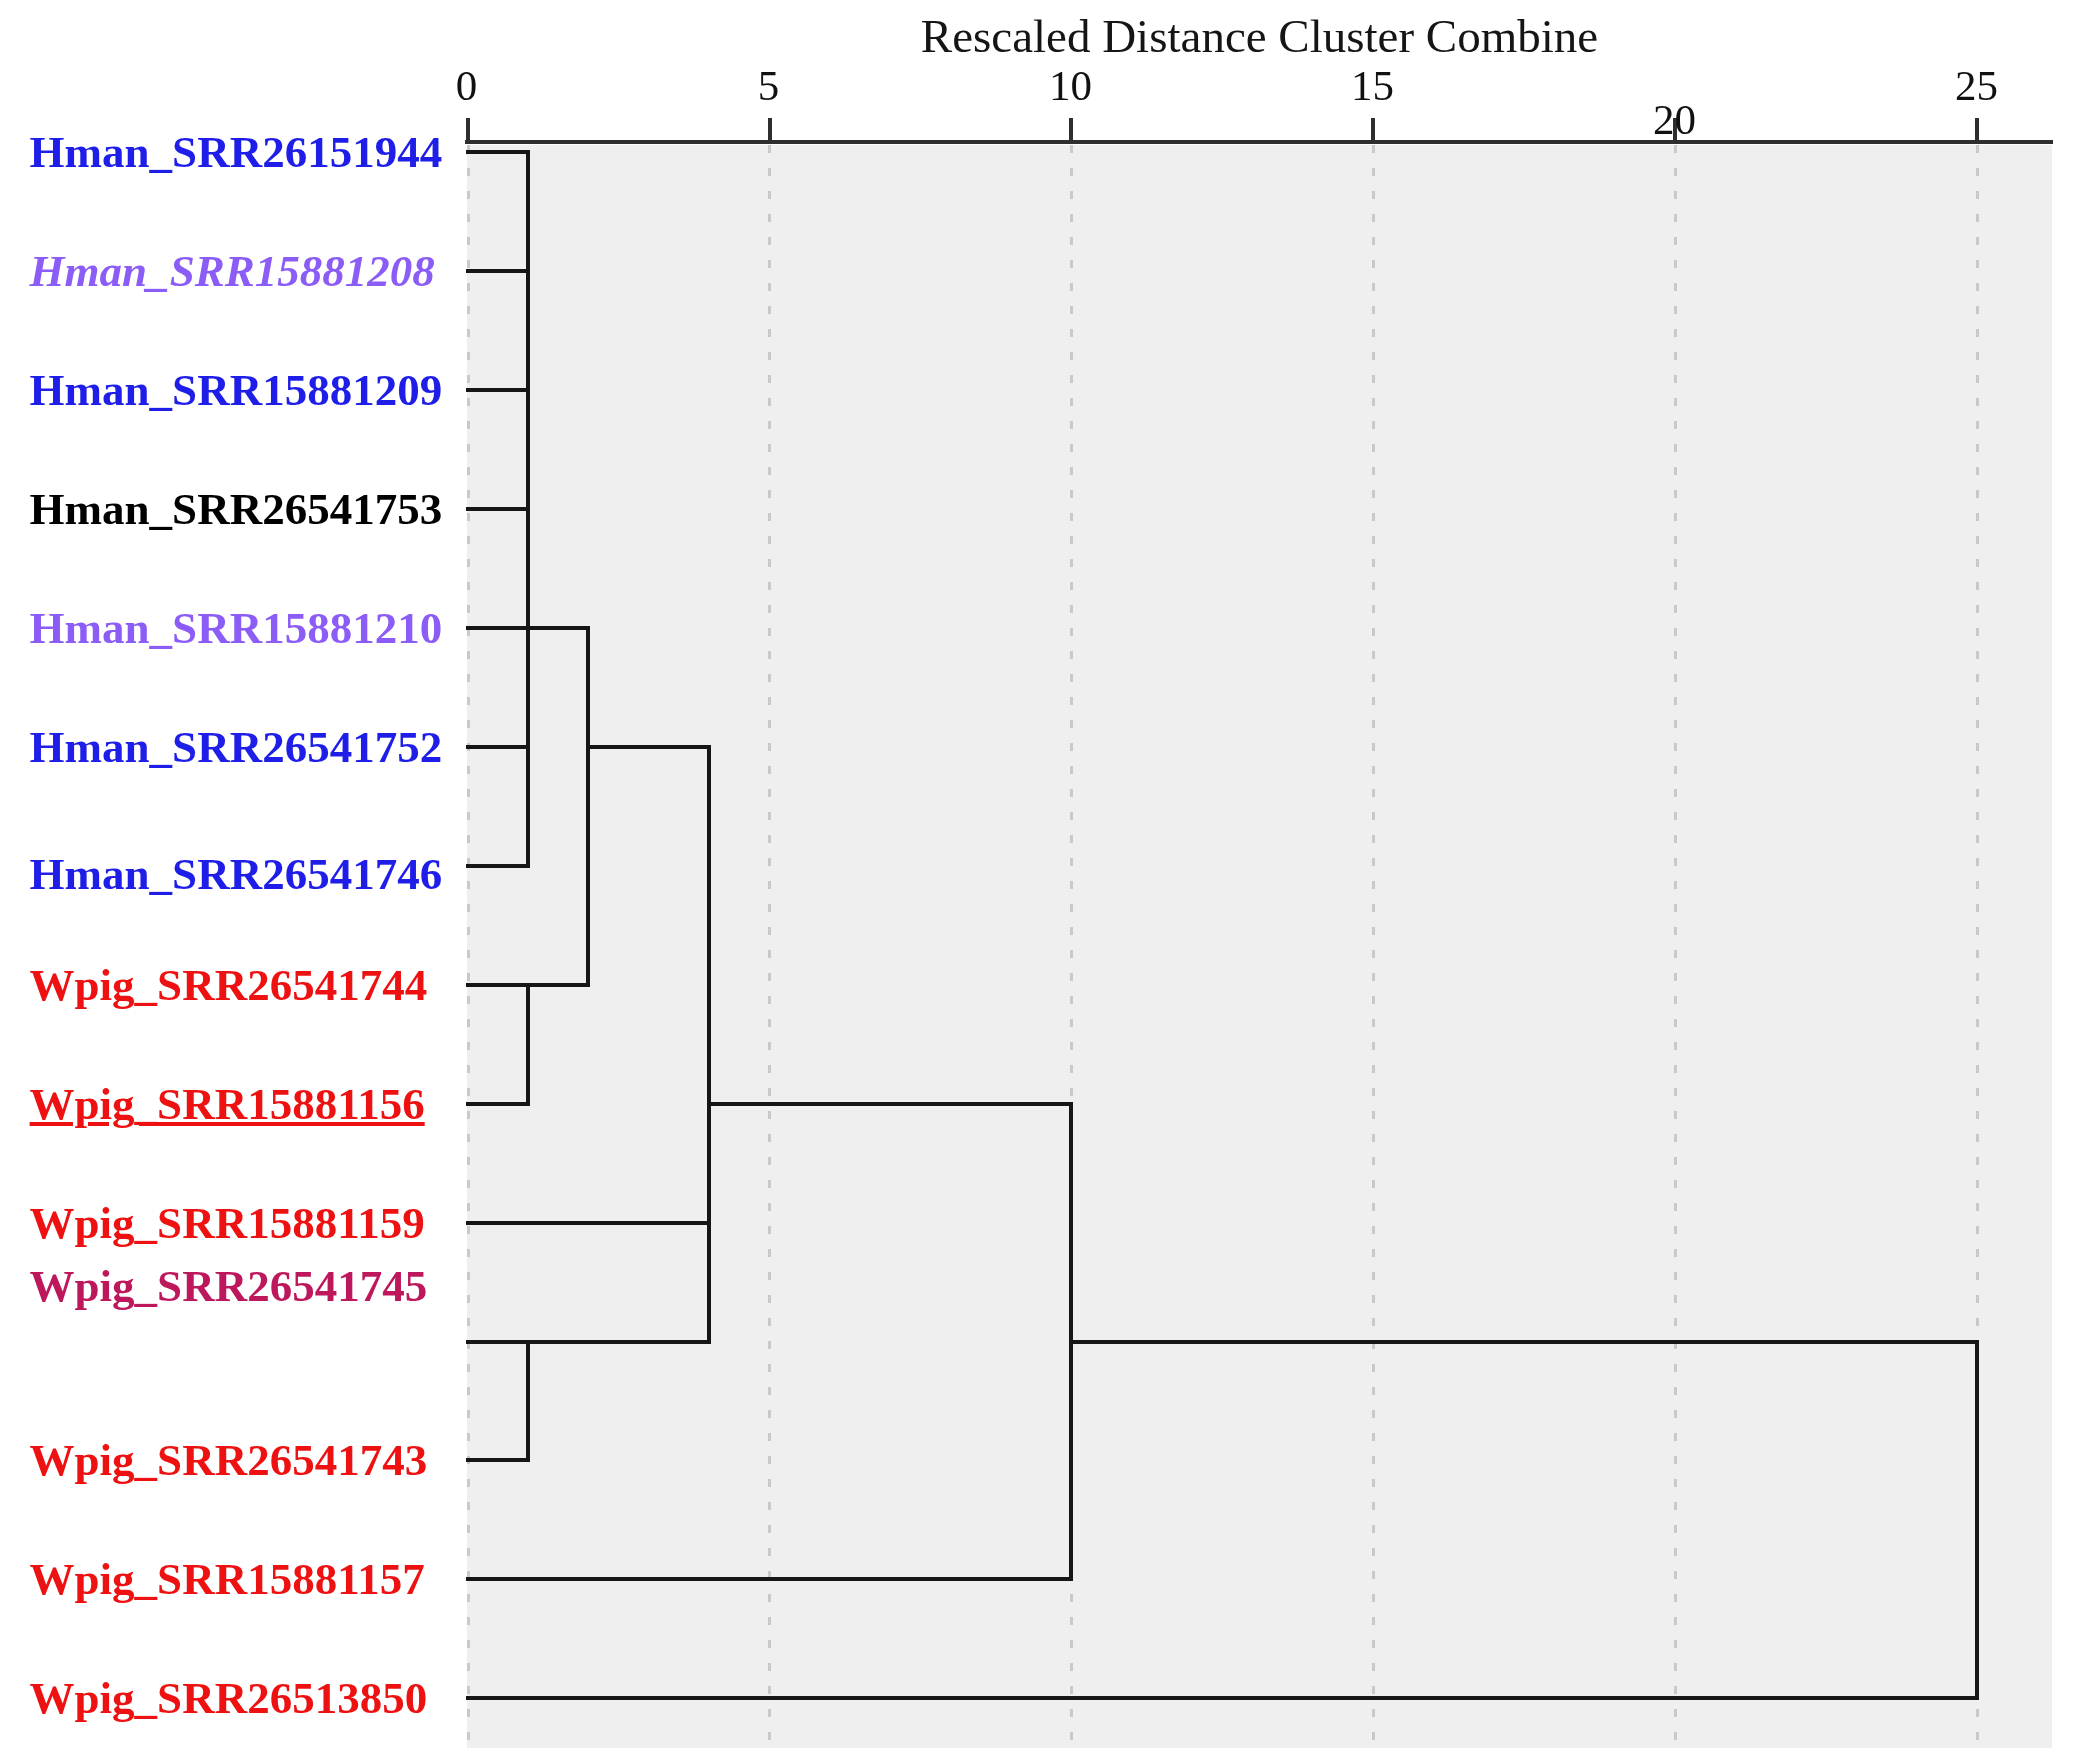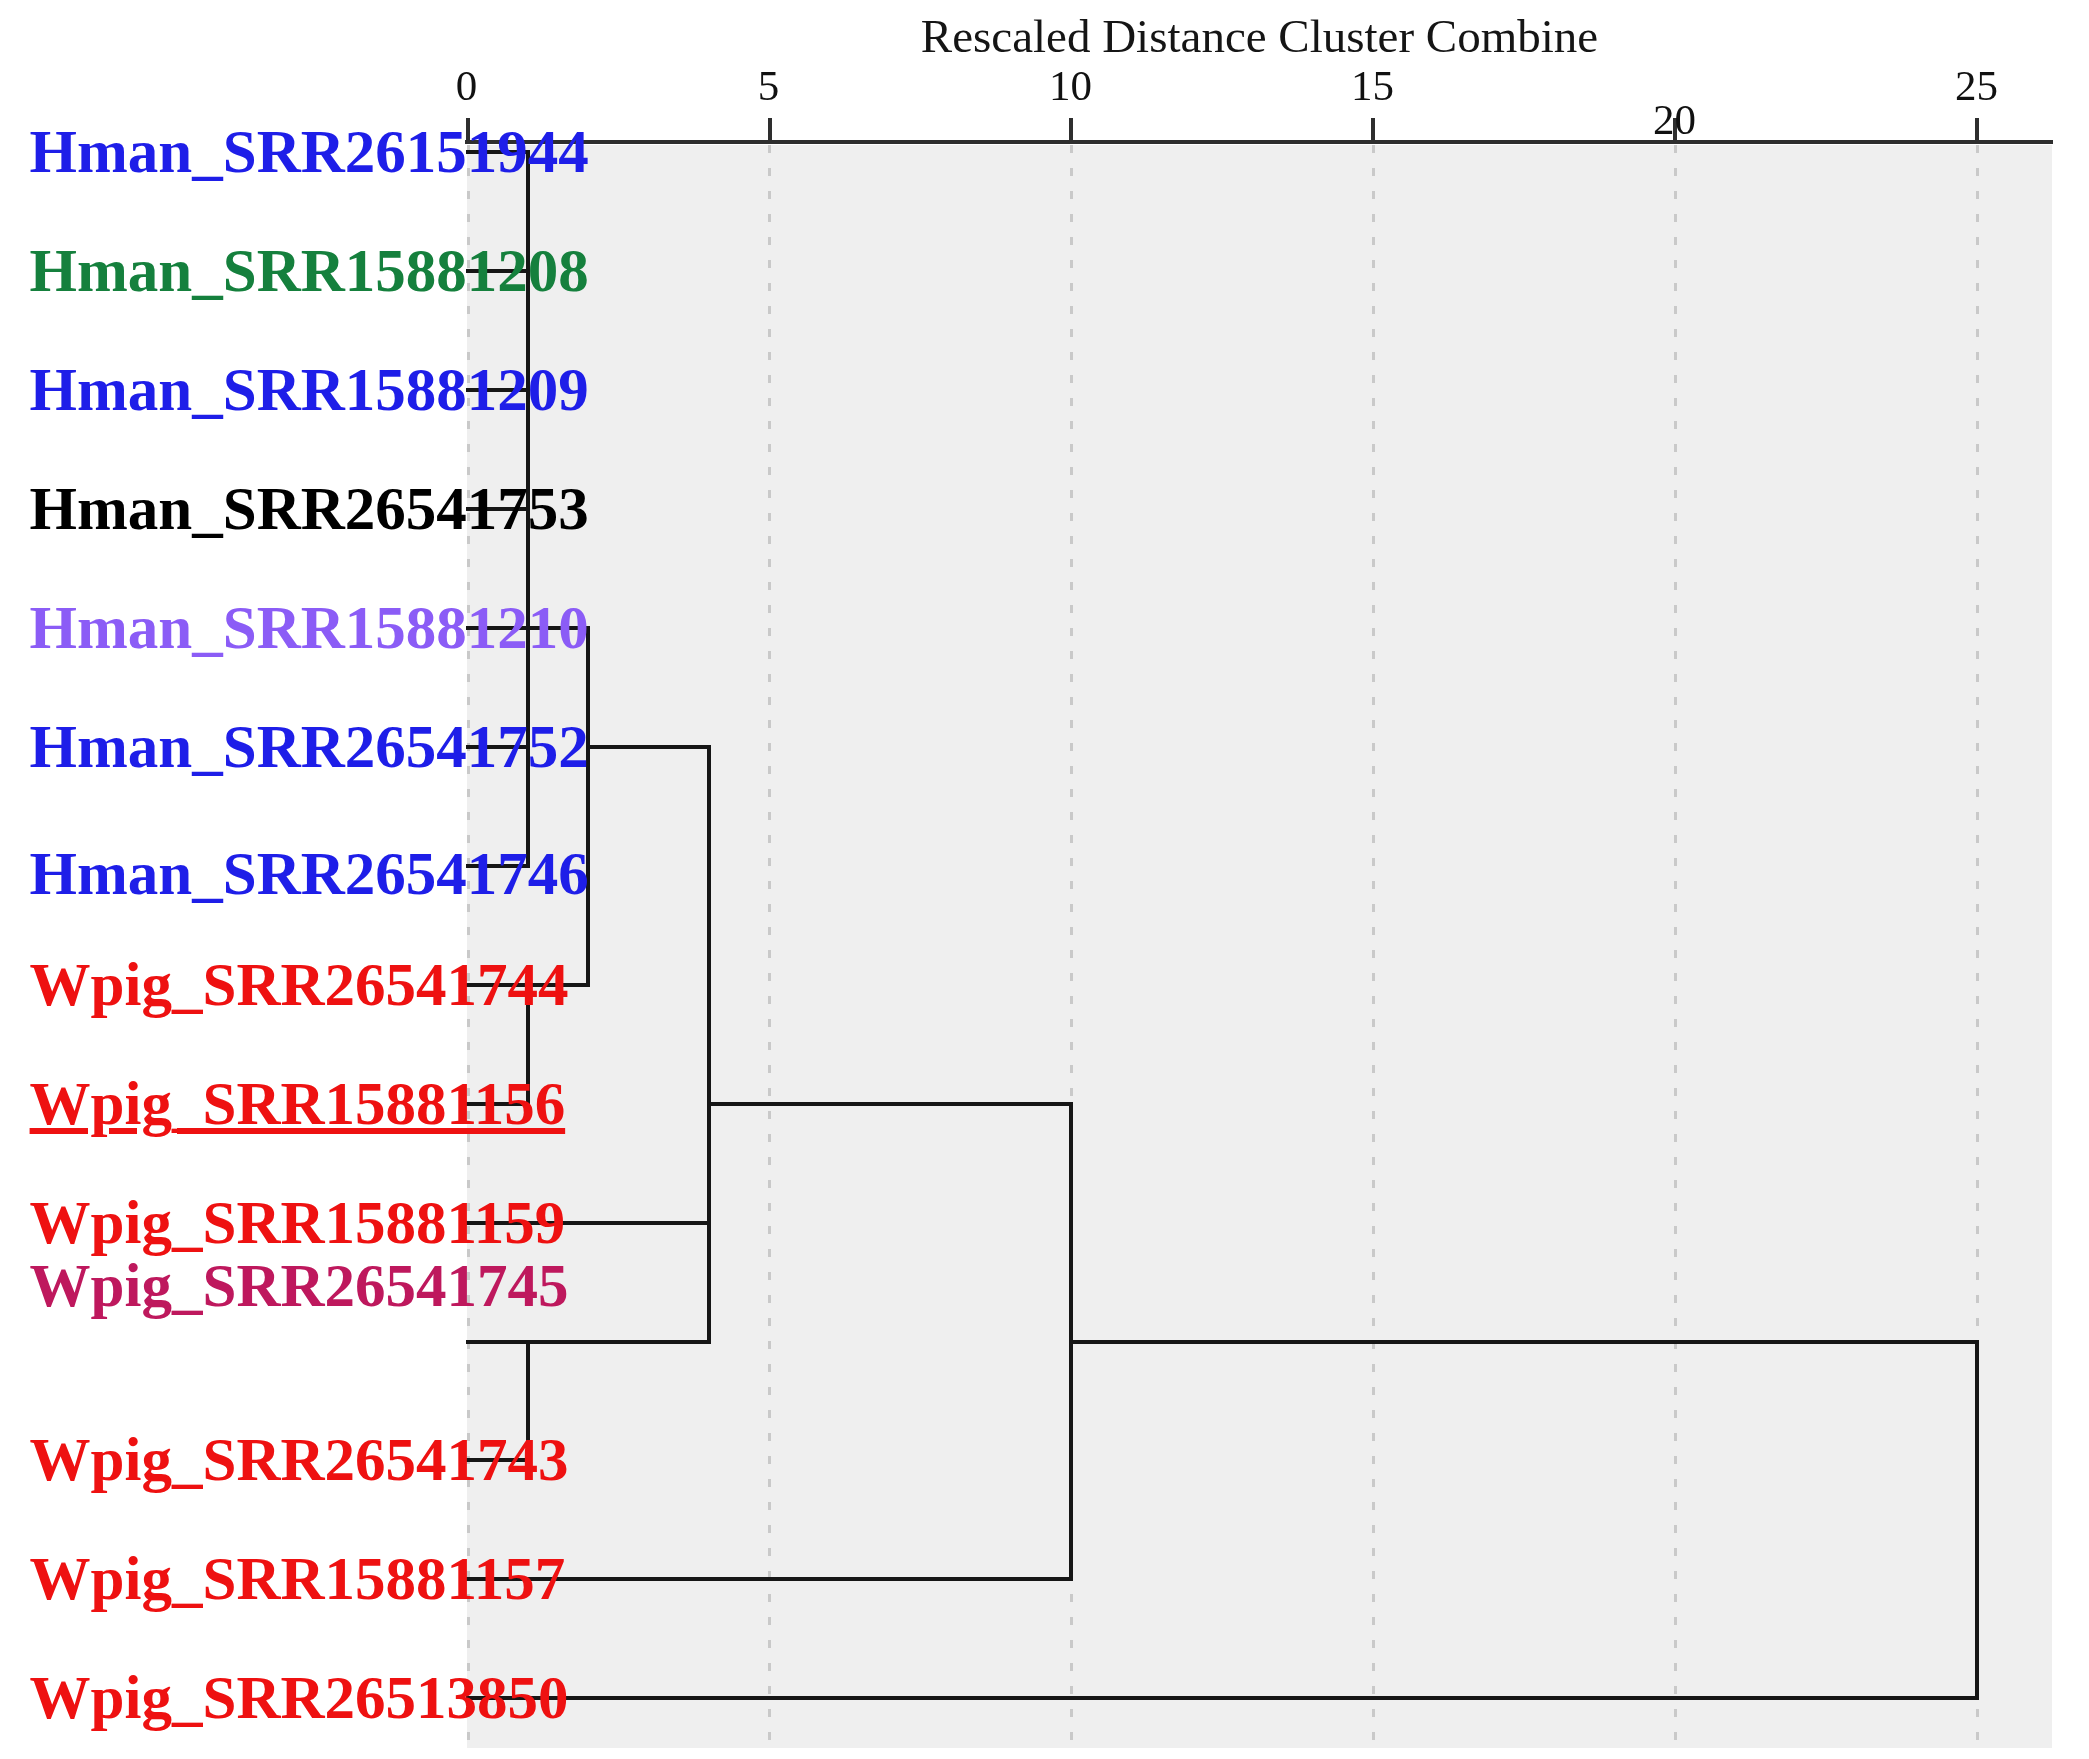--- a/index.html
+++ b/index.html
@@ -10,21 +10,21 @@
        text-align:center;font-size:47px;color:#151515;white-space:nowrap;}
   #plot-bg{position:absolute;background:#efefef;}
   .gridline{position:absolute;width:2.7px;
        background:repeating-linear-gradient(to bottom,#c9c9c9 0 8px,rgba(0,0,0,0) 8px 23px);}
   .axis-line{position:absolute;background:#2e2e2e;}
   .tick{position:absolute;width:3.6px;height:23px;background:#2e2e2e;}
   .tick-label{position:absolute;top:61px;width:107px;margin-left:-54px;text-align:center;
        font-size:43px;color:#111111;}
   .seg{position:absolute;background:#161616;}
   .leaf-label{position:absolute;left:29.6px;height:56px;line-height:56px;
-       font-size:61px;font-weight:bold;white-space:nowrap;}
+       font-size:45px;font-weight:bold;white-space:nowrap;}
 </style>
 </head>
 <body>
 
 <div id="figure">
   <div id="chart-title">Rescaled Distance Cluster Combine</div>
   <div id="plot-bg" style="left: 467px; top: 145px; width: 1585px; height: 1603px; background: rgb(239, 239, 239);"></div>
   <div id="grid-layer">
       <div class="gridline" style="left: 467px; top: 145px; height: 1603px;"></div>
       <div class="gridline" style="left: 768px; top: 145px; height: 1603px;"></div>
@@ -69,21 +69,21 @@
       <div class="seg" style="left: 526px; top: 150px; width: 3.6px; height: 717px; background: rgb(22, 22, 22);"></div>
       <div class="seg" style="left: 586px; top: 626px; width: 3.6px; height: 360px; background: rgb(22, 22, 22);"></div>
       <div class="seg" style="left: 707px; top: 745px; width: 3.6px; height: 598px; background: rgb(22, 22, 22);"></div>
       <div class="seg" style="left: 1069px; top: 1102px; width: 3.6px; height: 479px; background: rgb(22, 22, 22);"></div>
       <div class="seg" style="left: 1975px; top: 1340px; width: 3.6px; height: 360px; background: rgb(22, 22, 22);"></div>
       <div class="seg" style="left: 526px; top: 983px; width: 3.6px; height: 122px; background: rgb(22, 22, 22);"></div>
       <div class="seg" style="left: 526px; top: 1340px; width: 3.6px; height: 122px; background: rgb(22, 22, 22);"></div>
     </div>
   <div id="label-layer">
       <div class="leaf-label" style="top: 124px; color: rgb(30, 30, 232);">Hman_SRR26151944</div>
-      <div class="leaf-label" style="top: 243px; color: #15803d;">Hman_SRR15881208</div>
+      <div class="leaf-label" style="top: 243px; color: #8b5cf6; font-style: italic;">Hman_SRR15881208</div>
       <div class="leaf-label" style="top: 362px; color: rgb(30, 30, 232);">Hman_SRR15881209</div>
       <div class="leaf-label" style="top: 481px; color: #000000;">Hman_SRR26541753</div>
       <div class="leaf-label" style="top: 600px; color: #8b5cf6;">Hman_SRR15881210</div>
       <div class="leaf-label" style="top: 719px; color: rgb(30, 30, 232);">Hman_SRR26541752</div>
       <div class="leaf-label" style="top: 838px; color: rgb(30, 30, 232); margin-top: 8px;">Hman_SRR26541746</div>
       <div class="leaf-label" style="top: 957px; color: rgb(238, 17, 17);">Wpig_SRR26541744</div>
       <div class="leaf-label" style="top: 1076px; color: rgb(238, 17, 17); text-decoration: underline;">Wpig_SRR15881156</div>
       <div class="leaf-label" style="top: 1195px; color: rgb(238, 17, 17);">Wpig_SRR15881159</div>
       <div class="leaf-label" style="top: 1258px; color: #be185d;">Wpig_SRR26541745</div>
       <div class="leaf-label" style="top: 1432px; color: rgb(238, 17, 17);">Wpig_SRR26541743</div>

